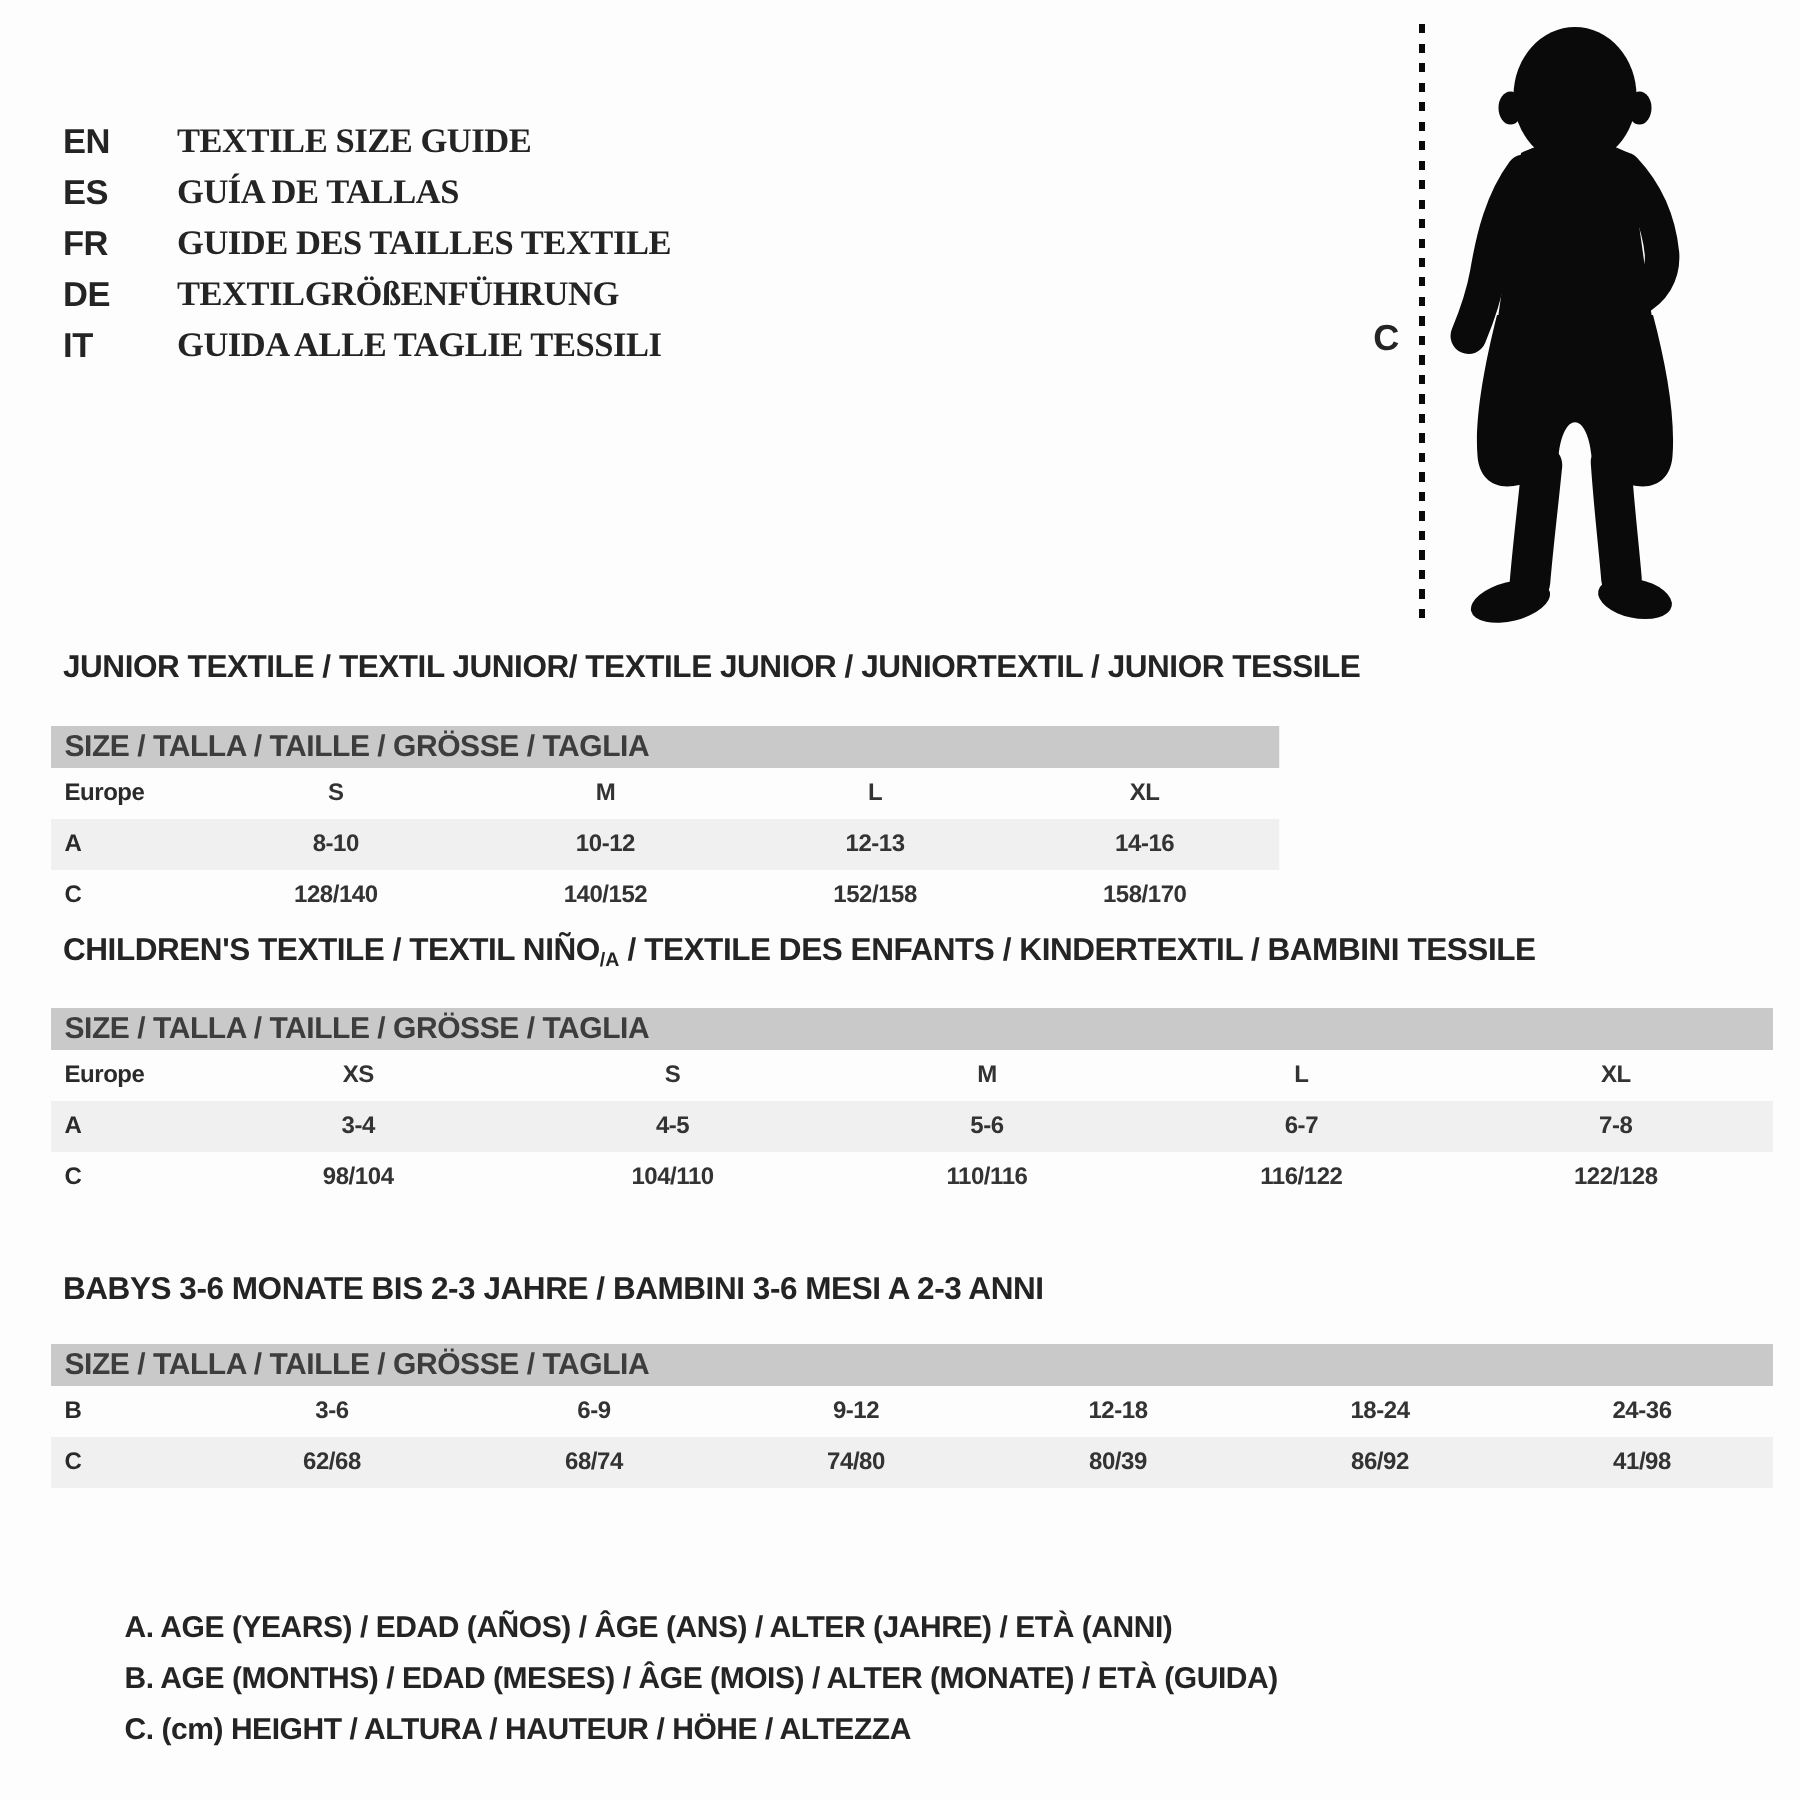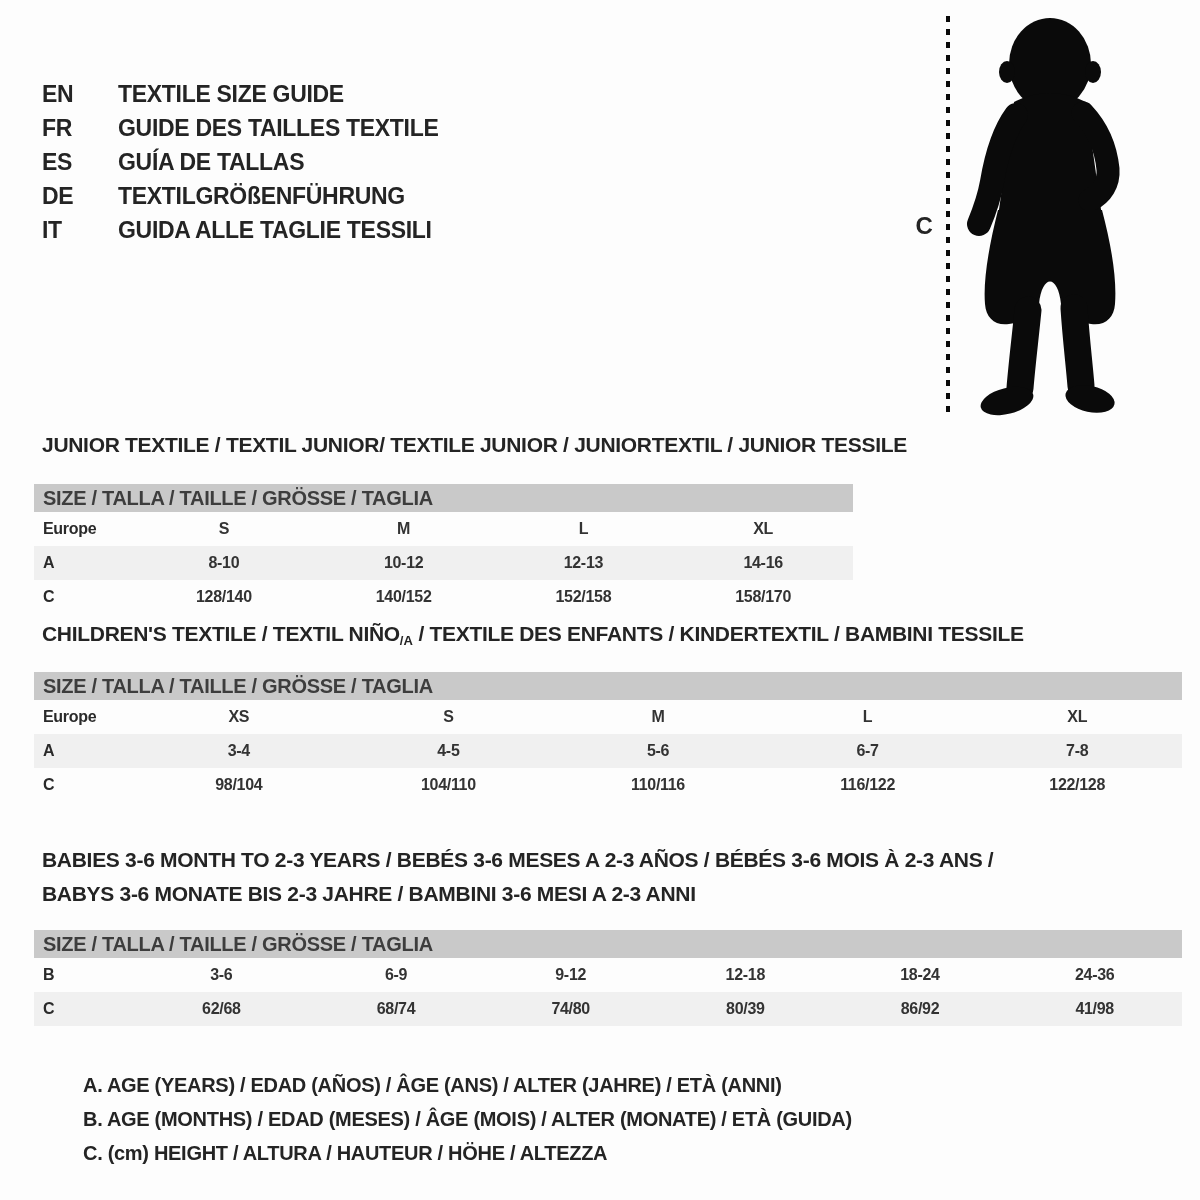--- a/index.html
+++ b/index.html
@@ -14,21 +14,21 @@
     position:relative;width:1200px;height:1200px;overflow:hidden;
     background:var(--page-bg);
     font-family:"Liberation Sans",sans-serif;
     font-weight:700;color:var(--text);
     letter-spacing:-0.3px;
   }
   
   .lang-header{position:absolute;left:42px;top:33px;margin-top:44px;}
   .lang-row{display:flex;height:34px;line-height:34px;font-size:23px;}
   .lang-code{width:76px;flex:0 0 76px;}
-  .lang-title{white-space:nowrap;}
+  .lang-title{white-space:nowrap;font-family:Liberation Serif, serif;}
   
   .figure{position:absolute;left:0;top:0;}
   .figure-label{position:absolute;left:908px;top:212px;width:32px;text-align:center;font-size:24px;}
   .dashed-line{
     position:absolute;left:946px;top:16px;width:4px;height:402px;
     background:repeating-linear-gradient(to bottom,var(--silhouette) 0 6px,transparent 6px 13px);
   }
   .toddler-svg{position:absolute;left:962px;top:12px;}
   
   .size-section{position:absolute;left:34px;}
@@ -61,26 +61,26 @@
 <body>
 
 <div class="page">
 
   <header class="lang-header">
     <div class="lang-row">
       <span class="lang-code">EN</span>
       <span class="lang-title">TEXTILE SIZE GUIDE</span>
     </div>
     <div class="lang-row">
+      <span class="lang-code">ES</span>
+      <span class="lang-title">GUÍA DE TALLAS</span>
+    </div>
+    <div class="lang-row">
       <span class="lang-code">FR</span>
       <span class="lang-title">GUIDE DES TAILLES TEXTILE</span>
-    </div>
-    <div class="lang-row">
-      <span class="lang-code">ES</span>
-      <span class="lang-title">GUÍA DE TALLAS</span>
     </div>
     <div class="lang-row">
       <span class="lang-code">DE</span>
       <span class="lang-title">TEXTILGRÖßENFÜHRUNG</span>
     </div>
     <div class="lang-row">
       <span class="lang-code">IT</span>
       <span class="lang-title">GUIDA ALLE TAGLIE TESSILI</span>
     </div>
   </header>
@@ -162,21 +162,20 @@
             <div class="cell">98/104</div>
             <div class="cell">104/110</div>
             <div class="cell">110/116</div>
             <div class="cell">116/122</div>
             <div class="cell">122/128</div>
           </div>
         </div>
       </section>
       <section class="size-section section-babies">
         <h2 class="section-title">
-          <div class="title-line"><span>BABIES 3-6 MONTH TO 2-3 YEARS / BEBÉS 3-6 MESES A 2-3 AÑOS / BÉBÉS 3-6 MOIS À 2-3 ANS /</span></div>
           <div class="title-line"><span>BABYS 3-6 MONATE BIS 2-3 JAHRE / BAMBINI 3-6 MESI A 2-3 ANNI</span></div>
         </h2>
         <div class="size-table cols-6">
           <div class="table-head"><span>SIZE / TALLA / TAILLE / GRÖSSE / TAGLIA</span></div>
           <div class="table-row" style="grid-template-columns: 100px repeat(6, 1fr);">
             <div class="row-label">B</div>
             <div class="cell">3-6</div>
             <div class="cell">6-9</div>
             <div class="cell">9-12</div>
             <div class="cell">12-18</div>

